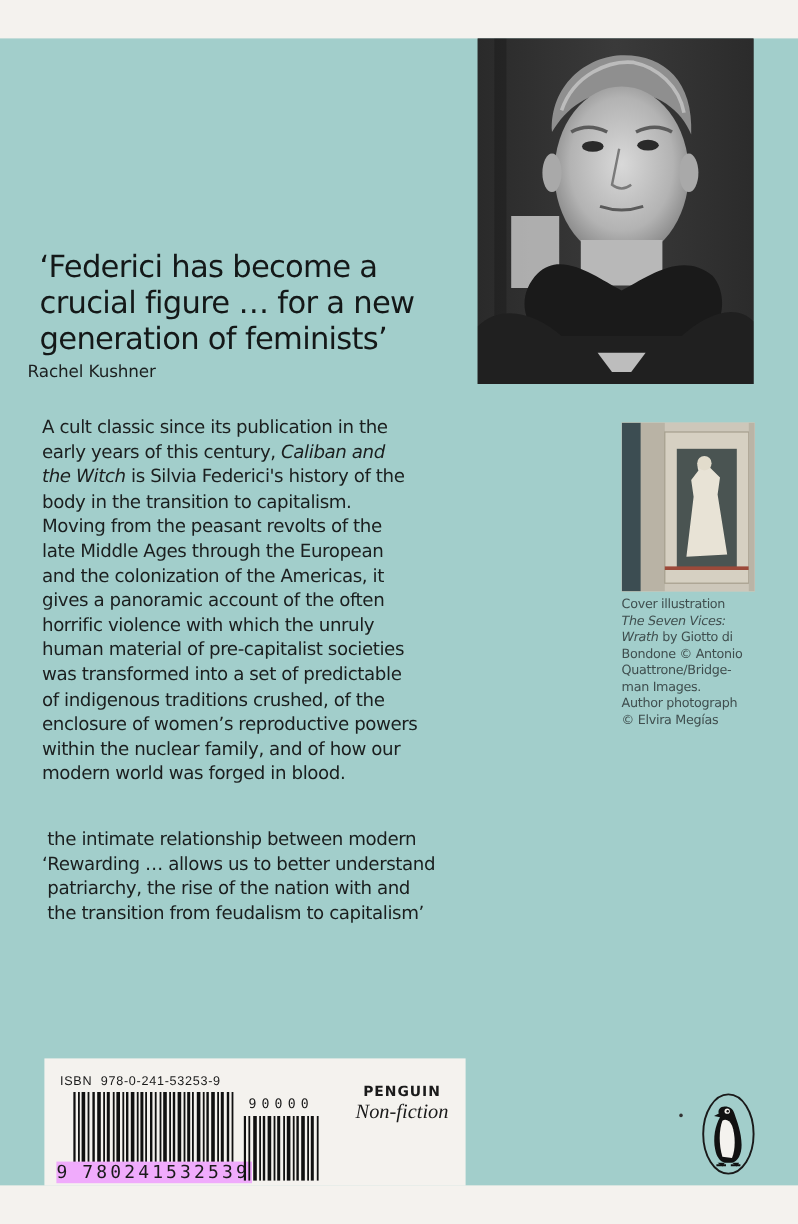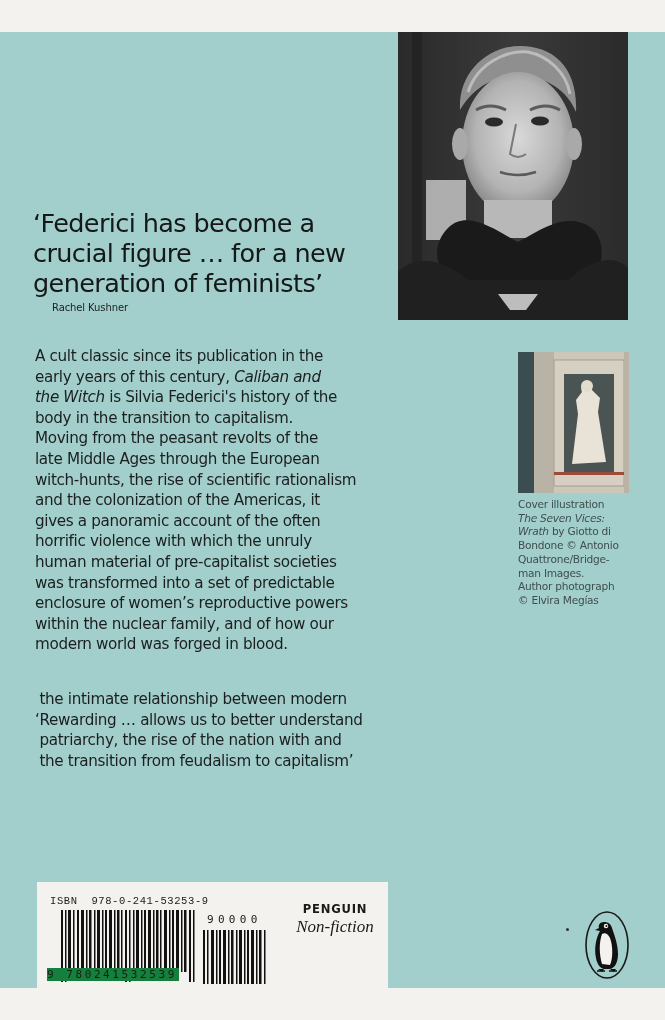--- a/index.html
+++ b/index.html
@@ -9,43 +9,43 @@
   .cover { position: absolute; left: 0; top: 32px; width: 665px; height: 956px; background: #a2cecb; }
   .band-bottom { position: absolute; left: 0; top: 988px; width: 665px; height: 32px; background: #f4f2ee; }
 
   .photo { position: absolute; left: 398px; top: 32px; width: 230px; height: 288px; overflow: hidden;
            background: radial-gradient(ellipse at 50% 45%, #3c3c3c 0%, #262626 60%, #1c1c1c 100%); }
   .photo svg { display: block; }
 
   .headline { position: absolute; left: 33px; top: 208px; width: 360px;
               font-size: 25.5px; line-height: 30px; letter-spacing: -0.6px; color: #141818; }
   .headline .line { display: block; white-space: nowrap; }
-  .attribution { position: absolute; left: 52px; top: 302px; font-size: 10px; color: #1b1f1f; letter-spacing: -0.1px; }
+  .attribution { position: absolute; left: 23px; top: 302px; font-size: 14px; color: #1b1f1f; letter-spacing: -0.1px; }
 
   .body-text { position: absolute; left: 35px; top: 346px; width: 360px;
                font-size: 15.2px; line-height: 20.6px; letter-spacing: -0.35px; color: #1b1f1f; }
   .body-text .line { display: block; white-space: nowrap; }
   .body-text i { font-style: italic; }
 
   .review { position: absolute; left: 35px; top: 689px; width: 360px;
             font-size: 15.2px; line-height: 20.6px; letter-spacing: -0.35px; color: #1b1f1f; }
   .review .line { display: block; white-space: nowrap; }
   .review .src { font-style: italic; }
 
   .painting { position: absolute; left: 518px; top: 352px; width: 111px; height: 141px; overflow: hidden; background: #cdc8bd; }
   .caption { position: absolute; left: 518px; top: 498px; width: 118px;
              font-size: 10.6px; line-height: 13.7px; color: #3f4e4e; letter-spacing: -0.25px; }
   .caption .line { display: block; white-space: nowrap; }
   .caption i { font-style: italic; }
 
   .barcode-box { position: absolute; left: 37px; top: 882px; width: 351px; height: 106px; background: #f4f2ee; }
-  .isbn { position: absolute; left: 13px; top: 13px; font-size: 10.5px; letter-spacing: 0.6px; color: #1a1a1a; font-family: Liberation Mono, monospace; }
+  .isbn { position: absolute; left: 13px; top: 13px; font-size: 10.5px; letter-spacing: 0.6px; color: #1a1a1a; font-family: Liberation Sans, sans-serif; }
   .bars-main { position: absolute; left: 24px; top: 28px; height: 72px; }
   .bars-addon { position: absolute; left: 166px; top: 48px; height: 54px; }
-  .digits-main { position: absolute; left: 10px; top: 86px; font-size: 11px; letter-spacing: 2.6px; color: #1a1a1a; font-family: "DejaVu Sans Mono", monospace; background: #15803d; padding-right: 2px; }
+  .digits-main { position: absolute; left: 10px; top: 86px; font-size: 15px; letter-spacing: 2.6px; color: #1a1a1a; font-family: "DejaVu Sans Mono", monospace; background: #f0abfc; padding-right: 2px; }
   .digits-main .lead { margin-right: 10px; }
   .digits-addon { position: absolute; left: 170px; top: 31px; font-size: 11px; letter-spacing: 4.3px; color: #1a1a1a; font-family: "DejaVu Sans Mono", monospace; }
   .imprint { position: absolute; left: 253px; top: 20px; text-align: center; width: 90px; }
   .imprint .pub { display: block; font-family: "DejaVu Sans", sans-serif; font-weight: bold; font-size: 11.6px; letter-spacing: 0.8px; color: #1a1a1a; }
   .imprint .series { display: block; font-family: "Liberation Serif", serif; font-style: italic; font-size: 17px; color: #1a1a1a; margin-top: 1px; white-space: nowrap; }
 
   .dot { position: absolute; left: 566px; top: 928px; width: 3px; height: 3px; background: #333; border-radius: 50%; }
   .penguin-logo { position: absolute; left: 584px; top: 910px; width: 46px; height: 70px; }
 </style>
 </head>
@@ -107,26 +107,26 @@
 </div>
 <div class="attribution">Rachel Kushner</div>
 
 <div class="body-text">
   <span class="line"><span>A cult classic since its publication in the</span></span>
   <span class="line"><span>early years of this century, </span><i>Caliban and</i></span>
   <span class="line"><i>the Witch</i><span> is Silvia Federici's history of the</span></span>
   <span class="line">body in the transition to capitalism.</span>
   <span class="line">Moving from the peasant revolts of the</span>
   <span class="line">late Middle Ages through the European</span>
-  <span class="line">witch-hunts, the rise of scientific rationalism</span>
   <span class="line">and the colonization of the Americas, it</span>
   <span class="line">gives a panoramic account of the often</span>
   <span class="line">horrific violence with which the unruly</span>
   <span class="line">human material of pre-capitalist societies</span>
   <span class="line">was transformed into a set of predictable</span>
+  <span class="line">of indigenous traditions crushed, of the</span>
   <span class="line">enclosure of women’s reproductive powers</span>
   <span class="line">within the nuclear family, and of how our</span>
   <span class="line">modern world was forged in blood.</span>
 </div>
 
 <div class="review">
   <span class="line" style="white-space:pre"> the intimate relationship between modern</span>
   <span class="line">‘Rewarding … allows us to better understand</span>
   <span class="line" style="white-space:pre"> patriarchy, the rise of the nation with and</span>
   <span class="line" style="white-space:pre"> the transition from feudalism to capitalism’</span>

